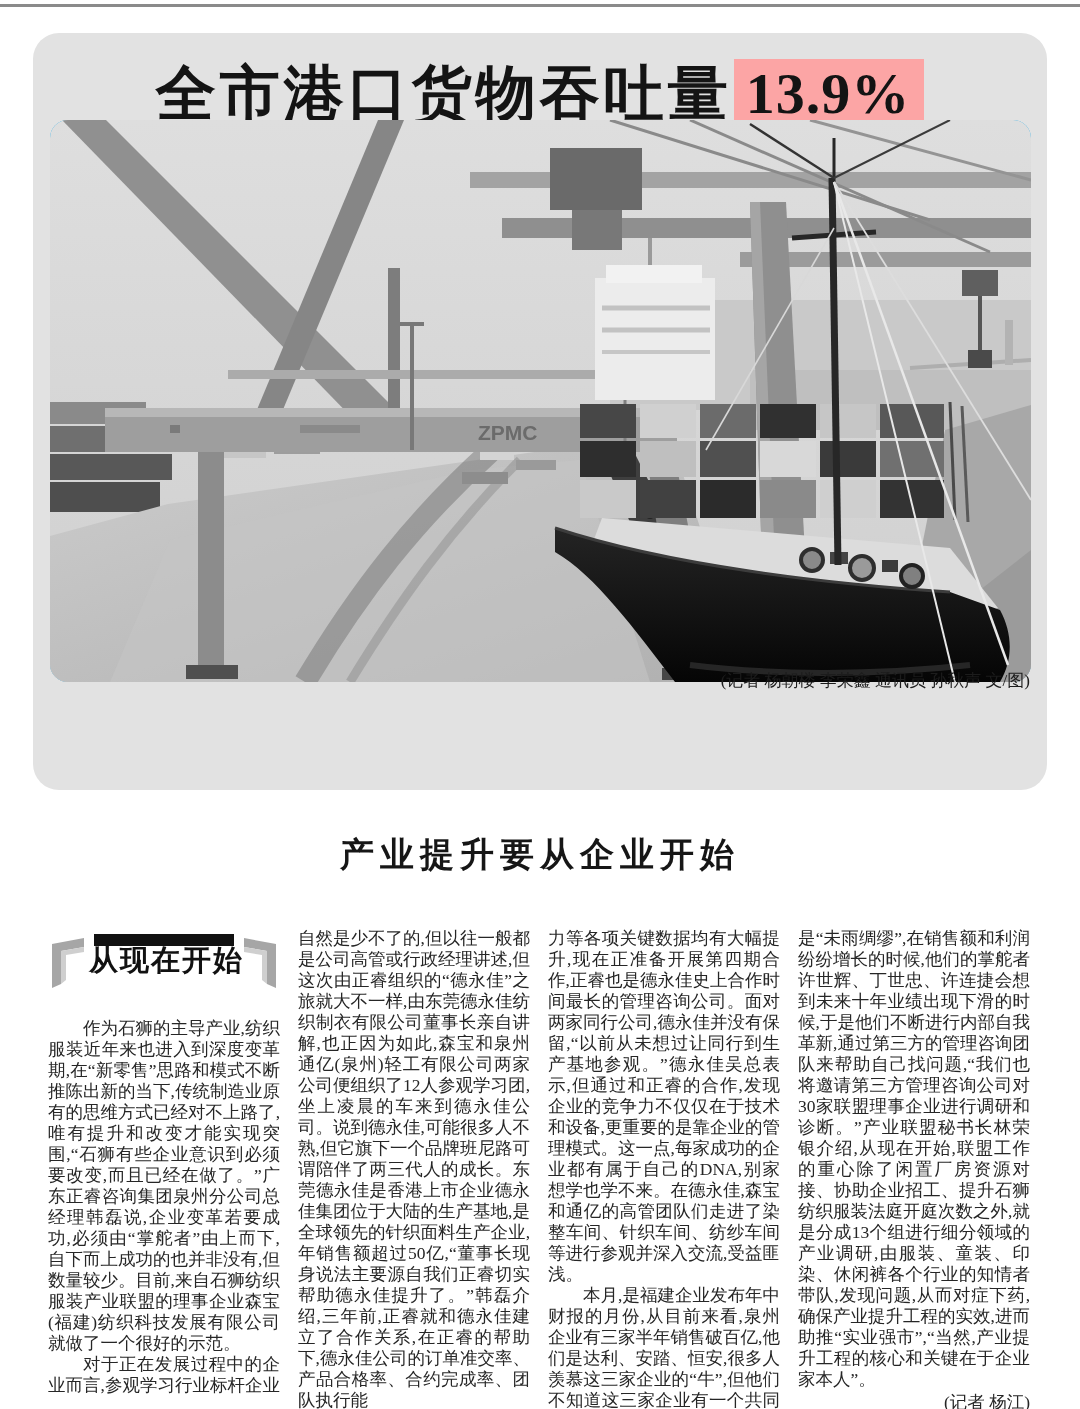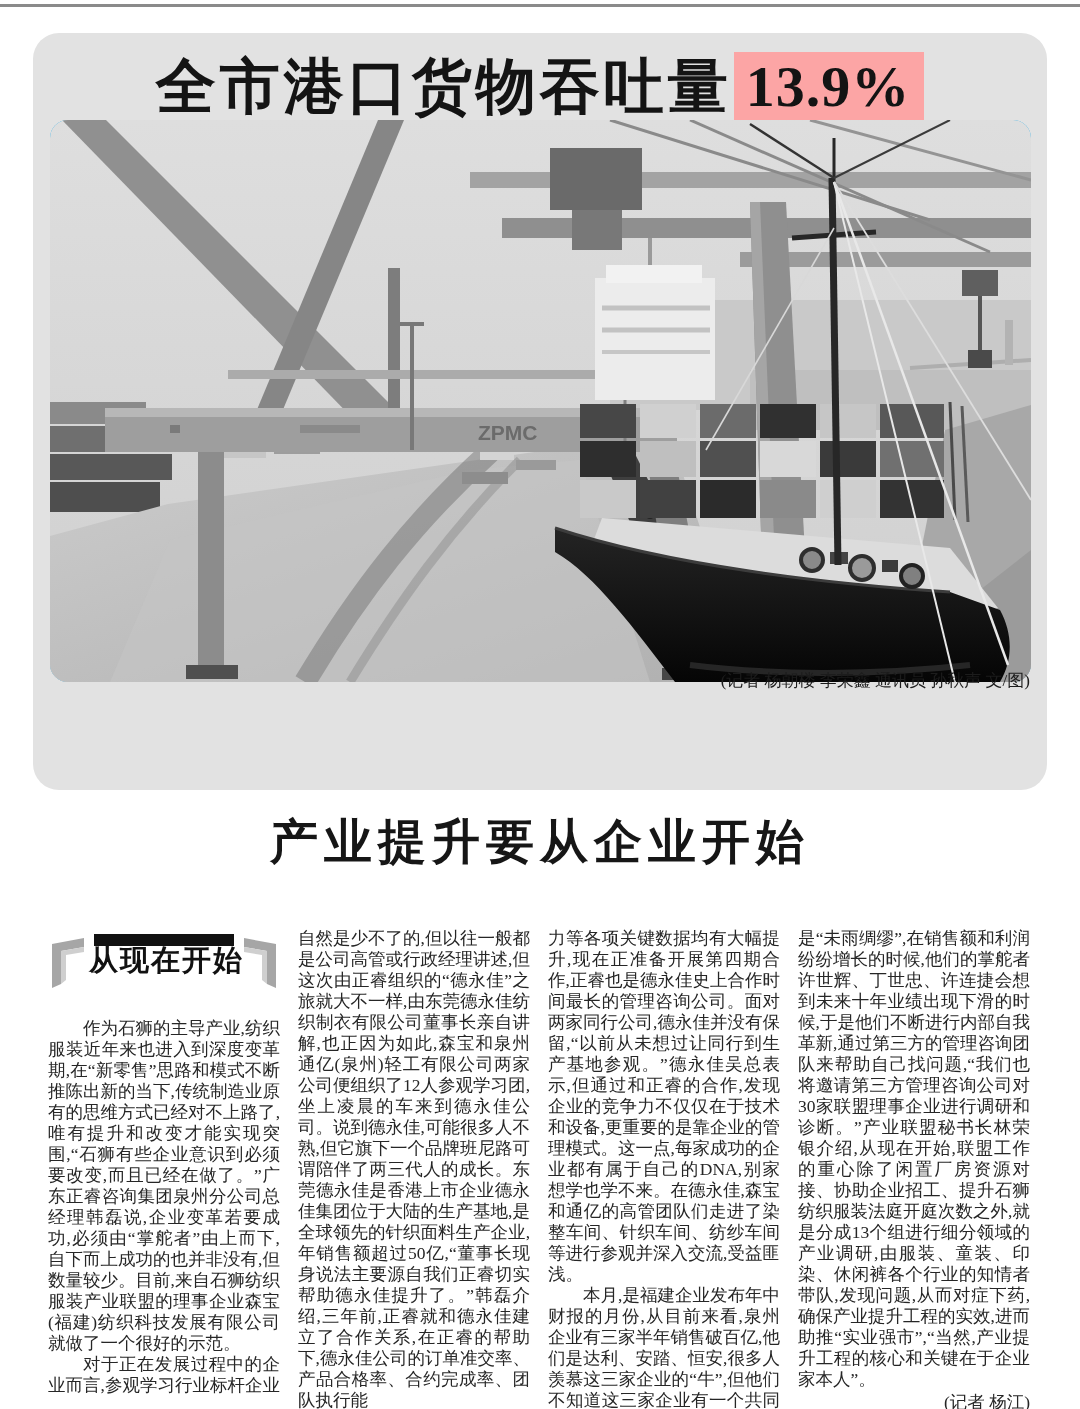--- a/index.html
+++ b/index.html
@@ -14,21 +14,21 @@
     position: absolute; top: 4px; left: 0;
     width: 1080px; height: 3px; background: #8a8a8a;
   }
   
   .card {
     position: absolute; left: 33px; top: 33px;
     width: 1014px; height: 757px;
     background: #e2e2e2; border-radius: 26px;
   }
   .headline1 {
-    position: absolute; left: 0; top: 14px; width: 1014px;
+    position: absolute; left: 0; top: 21px; width: 1014px;
     display: flex; justify-content: center; align-items: center;
     white-space: nowrap;
   }
   .headline1 .h1-text {
     font-size: 60px; font-weight: bold; letter-spacing: 4px; color: #141414;
   }
   .headline1 .h1-box {
     background: #fca5a5; color: #141414;
     font-size: 58px; font-weight: bold;
     padding: 1px 14px 3px 12px; margin-left: 2px;
@@ -42,22 +42,22 @@
   }
   .caption {
     position: absolute; left: 17px; top: 660px; width: 980px;
     font-size: 17px; line-height: 25px; color: #1c1c1c;
     text-align: justify;
   }
   .caption p { text-indent: 2em; }
   .caption .byline1 { text-align: right; text-indent: 0; margin-top: -25px; }
   
   .headline2 {
-    position: absolute; left: 0; top: 810px; width: 1080px;
-    text-align: center; font-size: 48px; font-weight: bold;
+    position: absolute; left: 0; top: 832px; width: 1080px;
+    text-align: center; font-size: 34px; font-weight: bold;
     letter-spacing: 6px; color: #161616; white-space: nowrap;
   }
   .columns {
     position: absolute; left: 48px; top: 928px; width: 984px; height: 470px;
     display: flex; gap: 18px;
   }
   .col {
     width: 232px; flex: 0 0 232px;
     font-size: 17.5px; line-height: 21px; color: #262626;
     text-align: justify;

